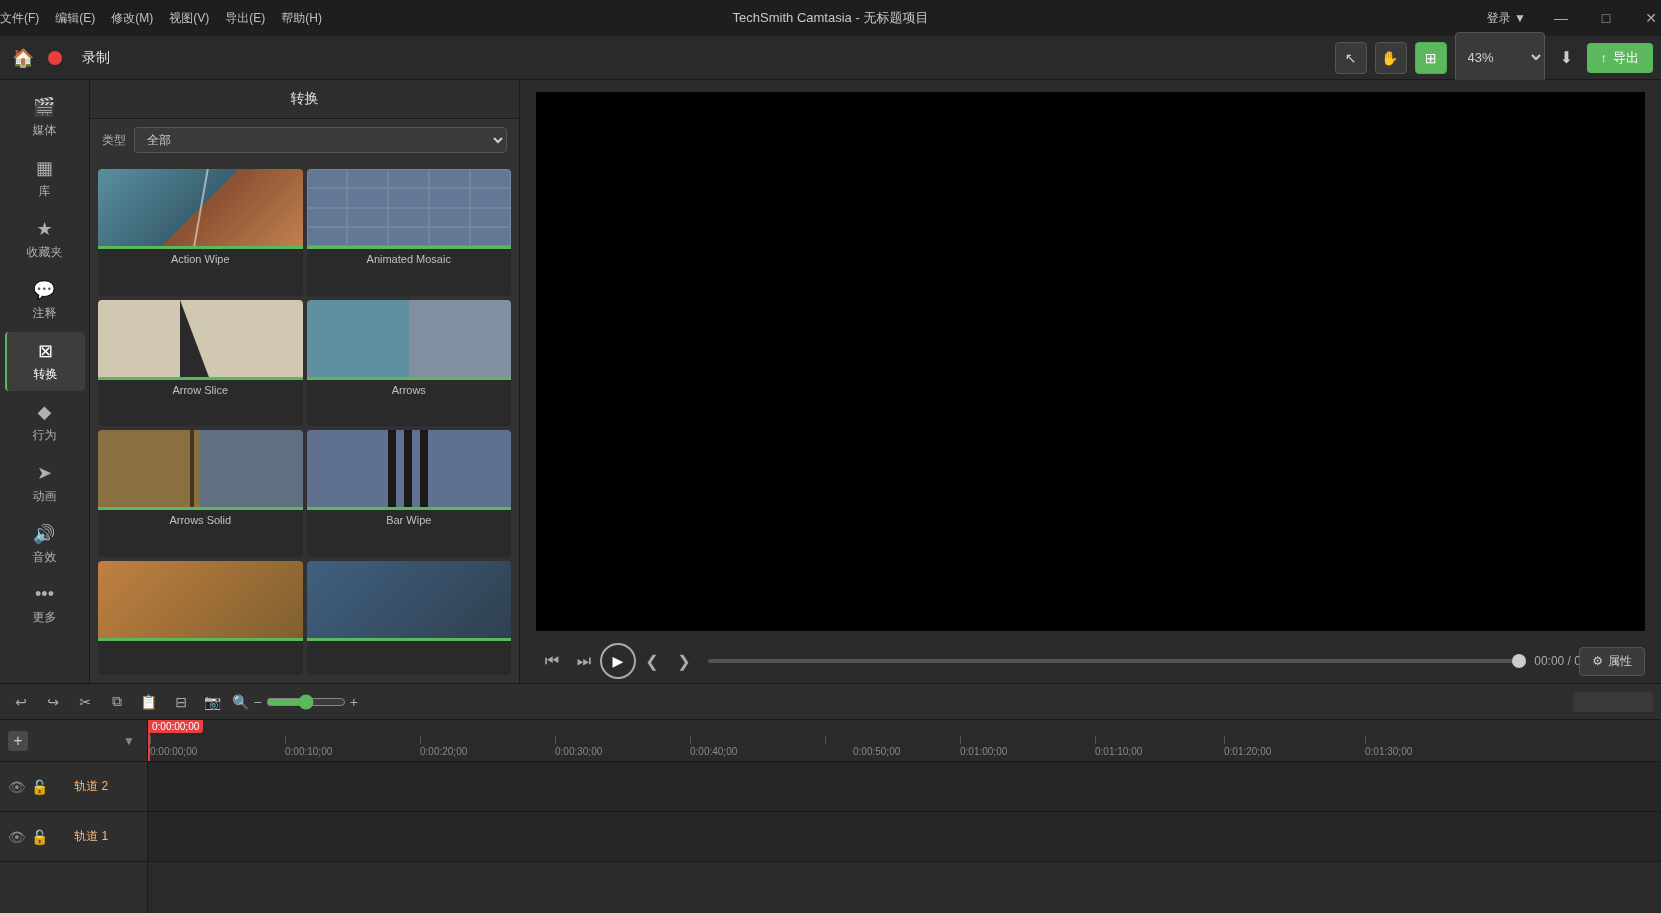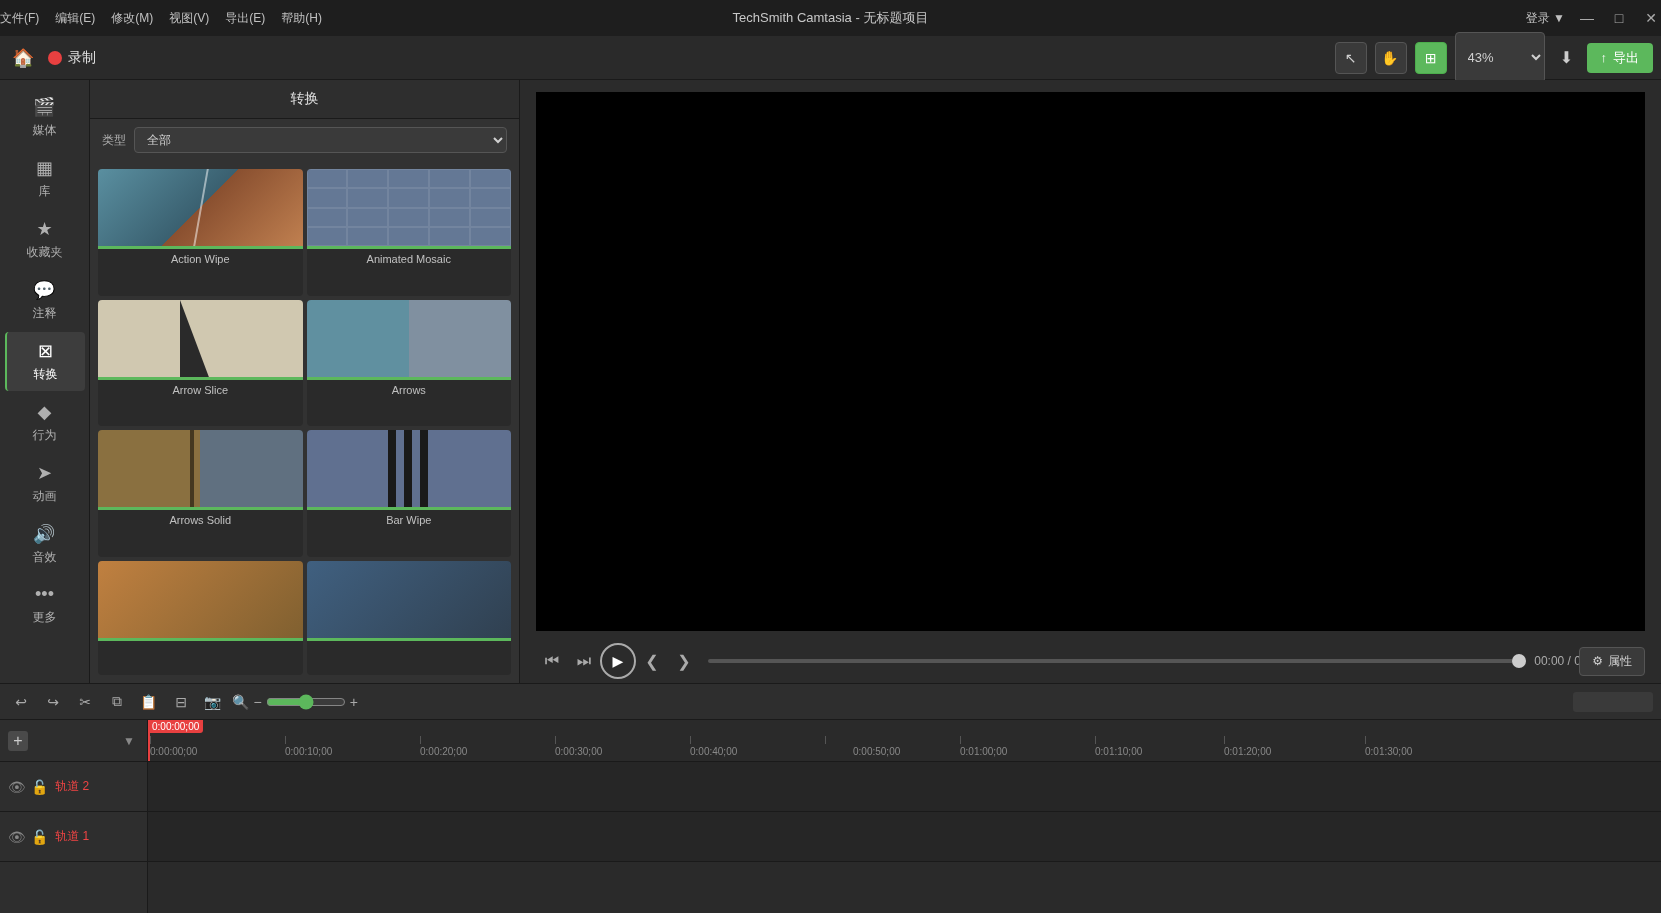--- a/index.html
+++ b/index.html
@@ -36,21 +36,21 @@
     #title-bar-center {
       font-size: 13px;
       color: #c8c8c8;
       position: absolute;
       left: 50%;
       transform: translateX(-50%);
     }
     #title-bar-right {
       display: flex;
       align-items: center;
-      gap: 12px;
+      gap: 25px;
       font-size: 12px;
       color: #c0c0c0;
       text-align: center;
     }
     .window-btn {
       width: 20px;
       height: 20px;
       display: flex;
       align-items: center;
       justify-content: center;
@@ -76,21 +76,21 @@
       display: flex;
       align-items: center;
       justify-content: center;
       color: #fff;
       font-size: 18px;
       cursor: pointer;
     }
     #record-btn {
       display: flex;
       align-items: center;
-      gap: 6px;
+      gap: 20px;
       color: #e0e0e0;
       font-size: 14px;
       cursor: pointer;
     }
     .record-dot {
       width: 14px;
       height: 14px;
       background: #e84040;
       border-radius: 50%;
     }
@@ -514,21 +514,21 @@
       cursor: pointer;
     }
     .track-label-row {
       height: 50px;
       border-bottom: 1px solid #1a1a1a;
       display: flex;
       align-items: center;
       padding: 0 8px;
       gap: 6px;
     }
-    .track-name { color: #ef4444; font-size: 12px; }
+    .track-name { color: #fdba74; font-size: 12px; margin-left: 19px; }
     .track-icon { color: #888; font-size: 14px; }
     #timeline-tracks {
       flex: 1;
       display: flex;
       flex-direction: column;
       overflow-x: auto;
       overflow-y: hidden;
     }
     #timeline-ruler {
       height: 42px;

